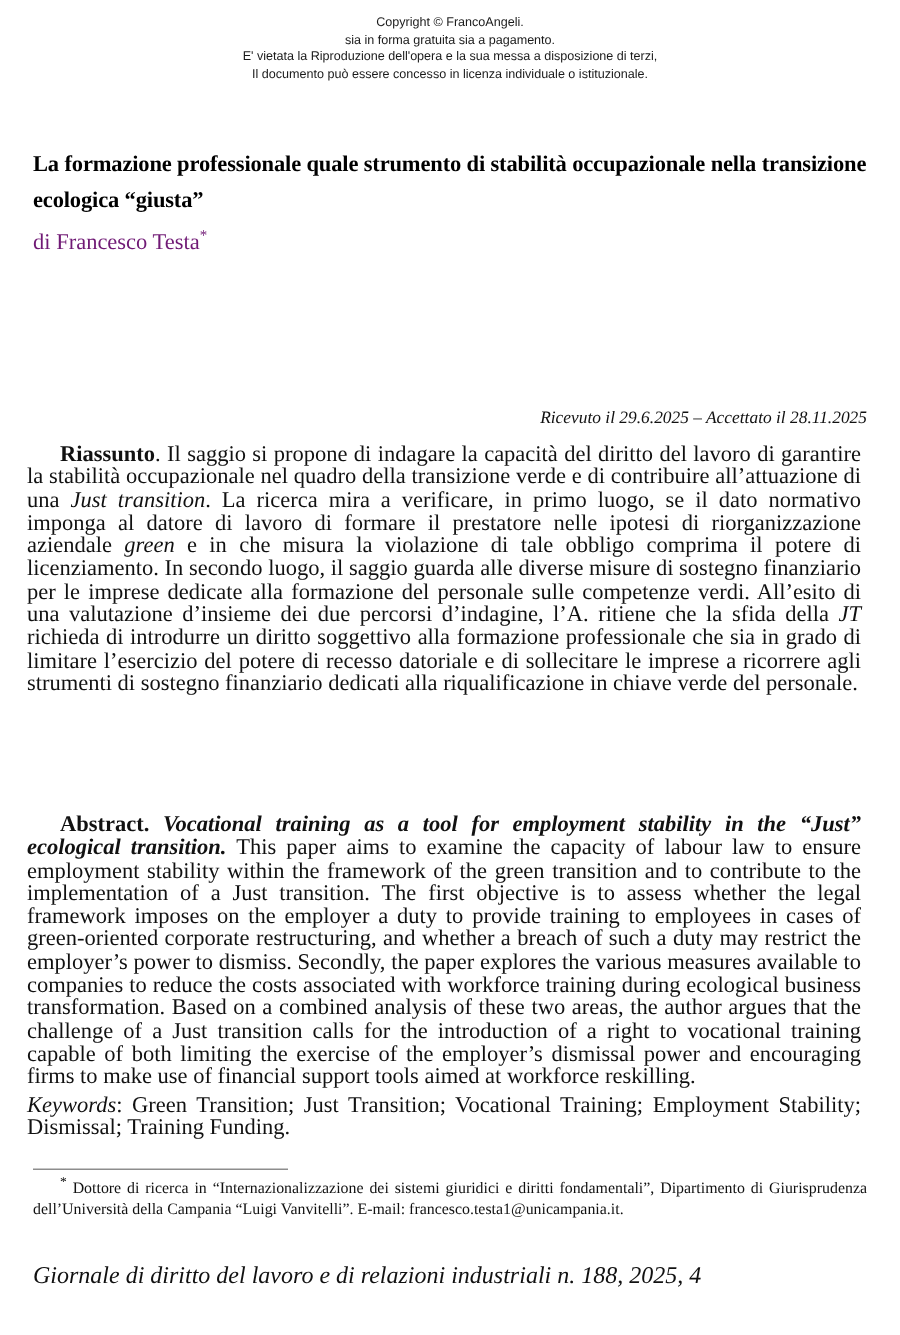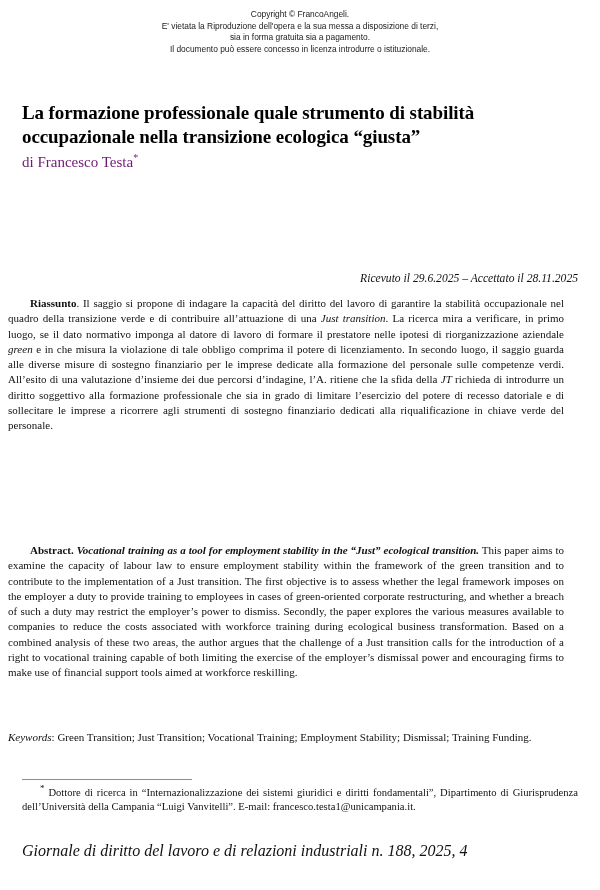--- a/index.html
+++ b/index.html
@@ -38,21 +38,21 @@
     color: #1a1a1a;
   }
   .copyright div { white-space: nowrap; }
 
   
   .title {
     position: absolute;
     left: 22px;
     top: 88px;
     width: 556px;
-    font-size: 19px;
+    font-size: 15px;
     font-weight: bold;
     line-height: 24px;
     letter-spacing: -0.1px;
     color: #000000;
   }
   .author {
     position: absolute;
     left: 22px;
     top: 152px;
     font-size: 15px;
@@ -72,23 +72,23 @@
     top: 272px;
     width: 556px;
     text-align: right;
     font-style: italic;
     font-size: 11.6px;
   }
 
   
   .para {
     position: absolute;
-    left: 8px;
+    left: 18px;
     width: 556px;
-    font-size: 11px;
+    font-size: 15px;
     line-height: 15.3px;
     text-align: justify;
     text-justify: inter-word;
     hyphens: none;
   }
   .para .indent { display: inline-block; width: 22px; }
 
   #riassunto { top: 296px; }
   #parole-chiave { top: 480px; }
   #abstract-en { top: 543px; }
@@ -133,23 +133,23 @@
     line-height: 15.4px;
   }
 </style>
 </head>
 <body>
 
 <div class="page">
 
   <div class="copyright">
     <div>Copyright © FrancoAngeli.</div>
+    <div>sia in forma gratuita sia a pagamento.</div>
     <div>E' vietata la Riproduzione dell'opera e la sua messa a disposizione di terzi,</div>
-    <div>sia in forma gratuita sia a pagamento.</div>
-    <div>Il documento può essere concesso in licenza introdurre o istituzionale.</div>
+    <div>Il documento può essere concesso in licenza individuale o istituzionale.</div>
   </div>
 
   <h1 class="title">La formazione professionale quale strumento di stabilità occupazionale nella transizione ecologica “giusta”</h1>
 
   <div class="author">
     <span>di </span><span>Francesco Testa</span><sup>*</sup>
   </div>
 
   <div class="dates">Ricevuto il 29.6.2025 – Accettato il 28.11.2025</div>
 

